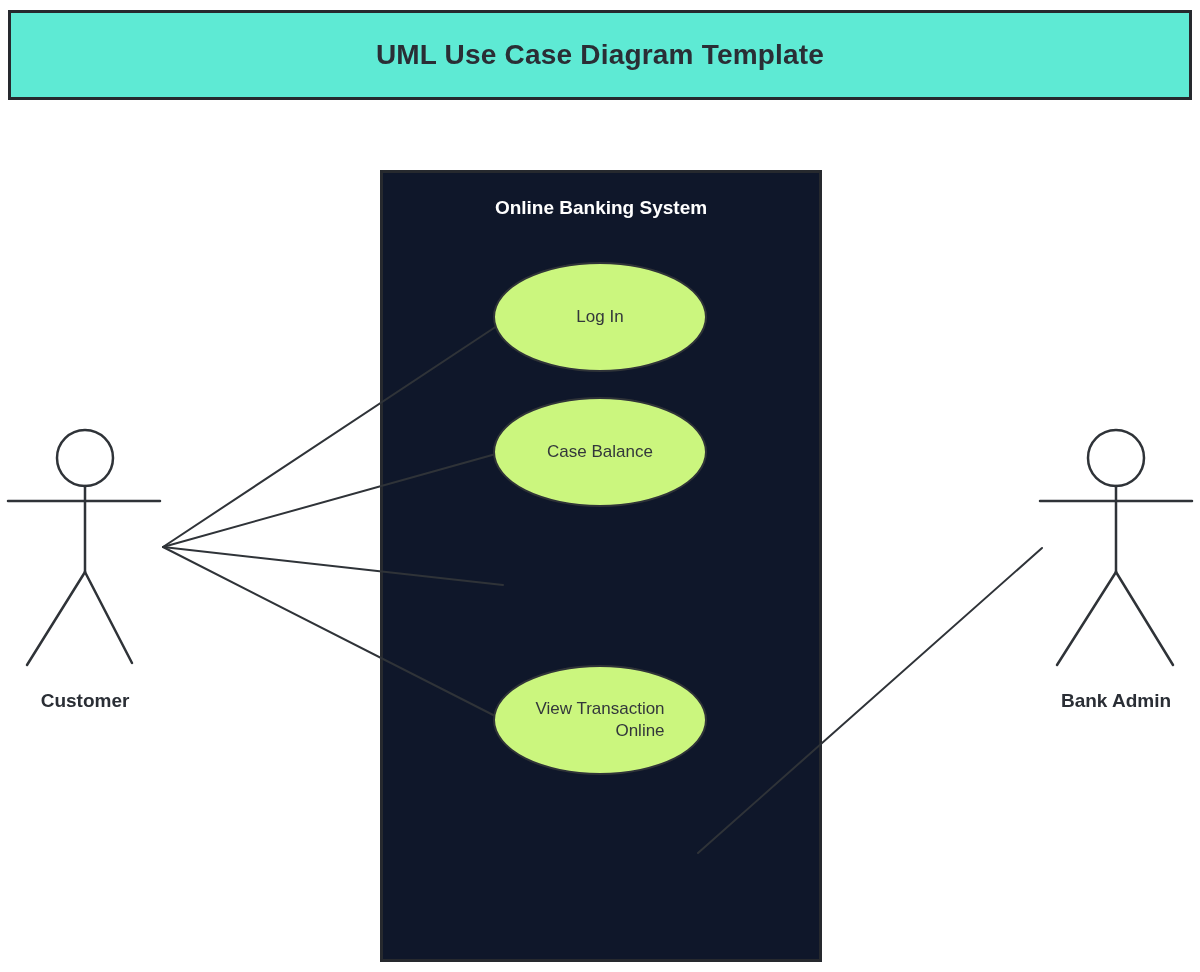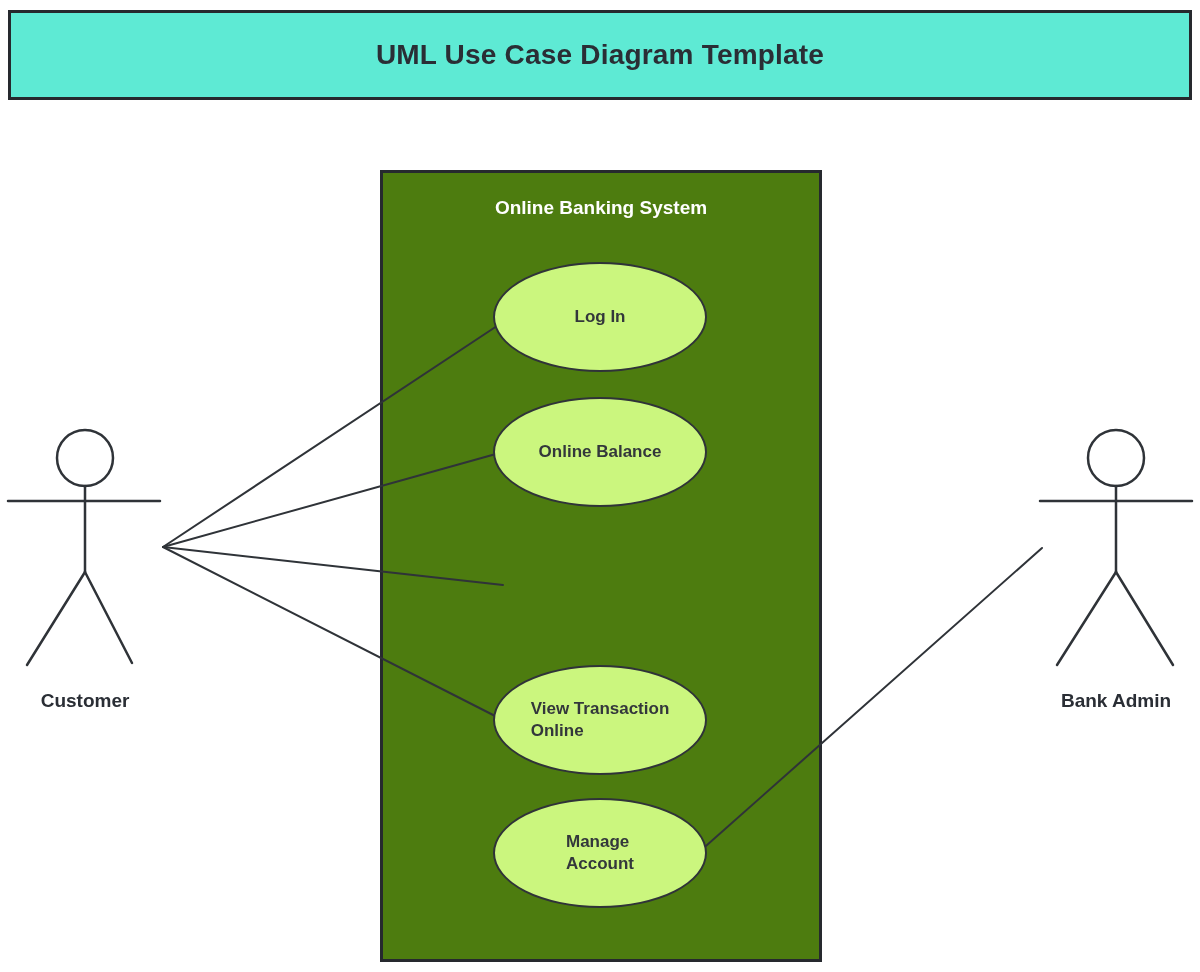--- a/index.html
+++ b/index.html
@@ -12,36 +12,36 @@
   .title-bar {
     position: absolute; left: 8px; top: 10px; width: 1178px; height: 84px;
     background: #5eead4; border: 3px solid #26292E; box-sizing: content-box;
     display: flex; align-items: center; justify-content: center;
   }
   .title-bar .title-text { font-size: 28px; font-weight: bold; color: #2A2E35; letter-spacing: 0.2px; }
 
   
   .system-boundary {
     position: absolute; left: 380px; top: 170px; width: 436px; height: 786px;
-    background: #4d7c0f; border: 3px solid #26292E;
+    background: #0f172a; border: 3px solid #26292E;
   }
   .system-label {
     margin-top: 24px; text-align: center;
     font-size: 19px; font-weight: bold; color: #ffffff;
   }
 
   
   svg.layer { position: absolute; left: 0; top: 0; pointer-events: none; }
 
   
   .use-case {
     position: absolute; left: 493px; width: 214px; height: 110px;
     box-sizing: border-box; background: #CBF67E; border: 2px solid #2F3338;
     border-radius: 50%;
-    display: flex; align-items: center; justify-content: center; text-align: left; font-weight: bold;
+    display: flex; align-items: center; justify-content: center; text-align: right;
   }
   .use-case .uc-label {
     font-size: 17px; color: #33373B; line-height: 22px; white-space: pre-line;
   }
   .uc-0 { top: 262px; }
   .uc-1 { top: 397px; }
   .uc-2 { top: 530px; }
   .uc-3 { top: 665px; }
   .uc-4 { top: 798px; }
 
@@ -90,27 +90,23 @@
       <line x1="1116" y1="486" x2="1116" y2="572"></line>
       <line x1="1116" y1="572" x2="1057" y2="665"></line>
       <line x1="1116" y1="572" x2="1173" y2="665"></line>
     </g>
   </svg>
 
   <div class="use-case uc-0">
     <span class="uc-label">Log In</span>
   </div>
   <div class="use-case uc-1">
-    <span class="uc-label">Online Balance</span>
+    <span class="uc-label">Case Balance</span>
   </div>
   <div class="use-case uc-3">
     <span class="uc-label">View Transaction
 Online</span>
-  </div>
-  <div class="use-case uc-4">
-    <span class="uc-label">Manage
-Account</span>
   </div>
 
   <div class="actor-label customer">Customer</div>
   <div class="actor-label bank-admin">Bank Admin</div>
 
 </div>
 
 </body></html>

